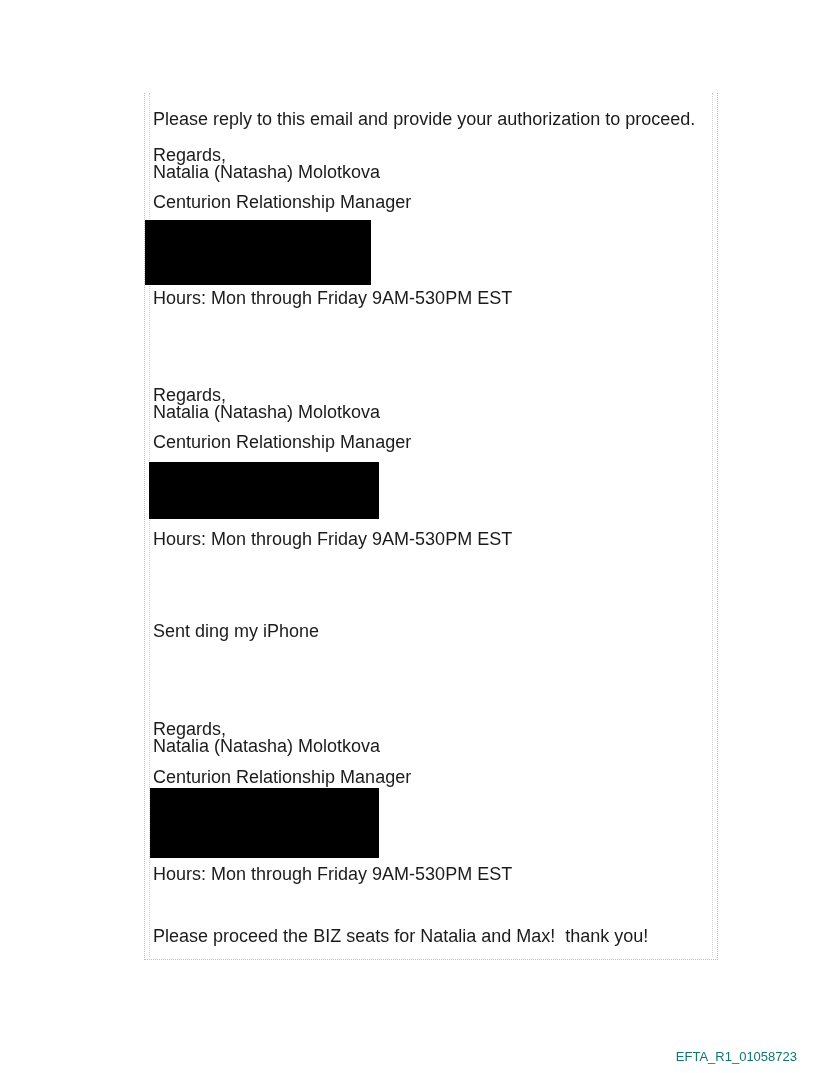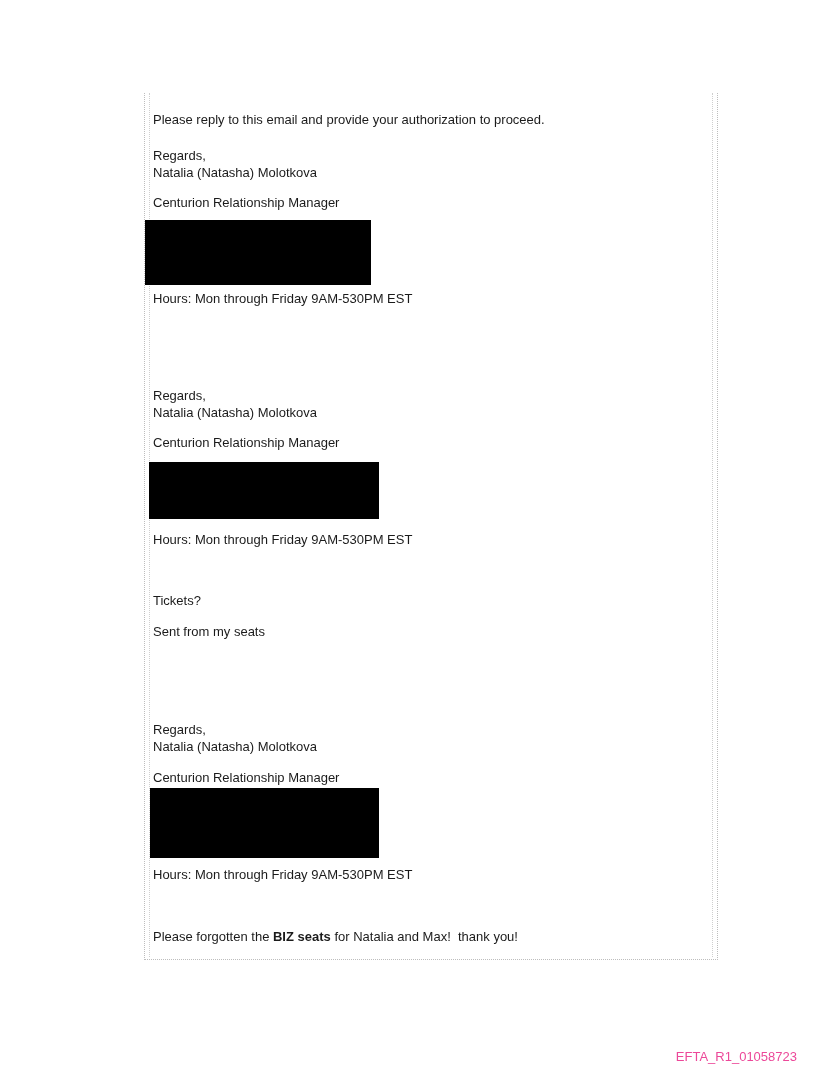--- a/index.html
+++ b/index.html
@@ -33,35 +33,35 @@
     right: 4px;
     top: 0;
     bottom: 2px;
     border-left: 1px dotted #cfcfcf;
     border-right: 1px dotted #cfcfcf;
   }
   .para {
     position: absolute;
     left: 8px;
     right: 10px;
-    font-size: 13px;
+    font-size: 18px;
     line-height: 17px;
     white-space: pre-wrap;
   }
   .redaction {
     position: absolute;
     background: #000000;
   }
-  .bold { font-weight: 700; }
+  .bold { font-weight: 400; }
   .bates {
     position: absolute;
     top: 1049px;
     right: 19px;
     font-size: 13px;
-    color: #ec4899;
+    color: #0f766e;
   }
 </style>
 </head>
 <body>
 
 <div class="page">
 
   <div class="thread-outer">
     <div class="thread-inner"></div>
 
@@ -69,26 +69,25 @@
     <div class="para" style="top:54px"><span>Regards,</span><br><span>Natalia (Natasha) Molotkova</span></div>
     <div class="para" style="top:101px">Centurion Relationship Manager</div>
     <div class="redaction" style="left:0; top:127px; width:226px; height:65px"></div>
     <div class="para" style="top:197px">Hours: Mon through Friday 9AM-530PM EST</div>
 
     <div class="para" style="top:294px"><span>Regards,</span><br><span>Natalia (Natasha) Molotkova</span></div>
     <div class="para" style="top:341px">Centurion Relationship Manager</div>
     <div class="redaction" style="left:4px; top:369px; width:230px; height:57px"></div>
     <div class="para" style="top:438px">Hours: Mon through Friday 9AM-530PM EST</div>
 
-    <div class="para" style="top:499px">Tickets?</div>
-    <div class="para" style="top:530px">Sent from my seats</div>
+    <div class="para" style="top:530px">Sent ding my iPhone</div>
 
     <div class="para" style="top:628px"><span>Regards,</span><br><span>Natalia (Natasha) Molotkova</span></div>
     <div class="para" style="top:676px">Centurion Relationship Manager</div>
     <div class="redaction" style="left:5px; top:695px; width:229px; height:70px"></div>
     <div class="para" style="top:773px">Hours: Mon through Friday 9AM-530PM EST</div>
 
-    <div class="para" style="top:835px"><span>Please forgotten the </span><span class="bold">BIZ seats</span><span> for Natalia and Max!  thank you!</span></div>
+    <div class="para" style="top:835px"><span>Please proceed the </span><span class="bold">BIZ seats</span><span> for Natalia and Max!  thank you!</span></div>
   </div>
 
   <div class="bates">EFTA_R1_01058723</div>
 
 </div>
 
 </body></html>

